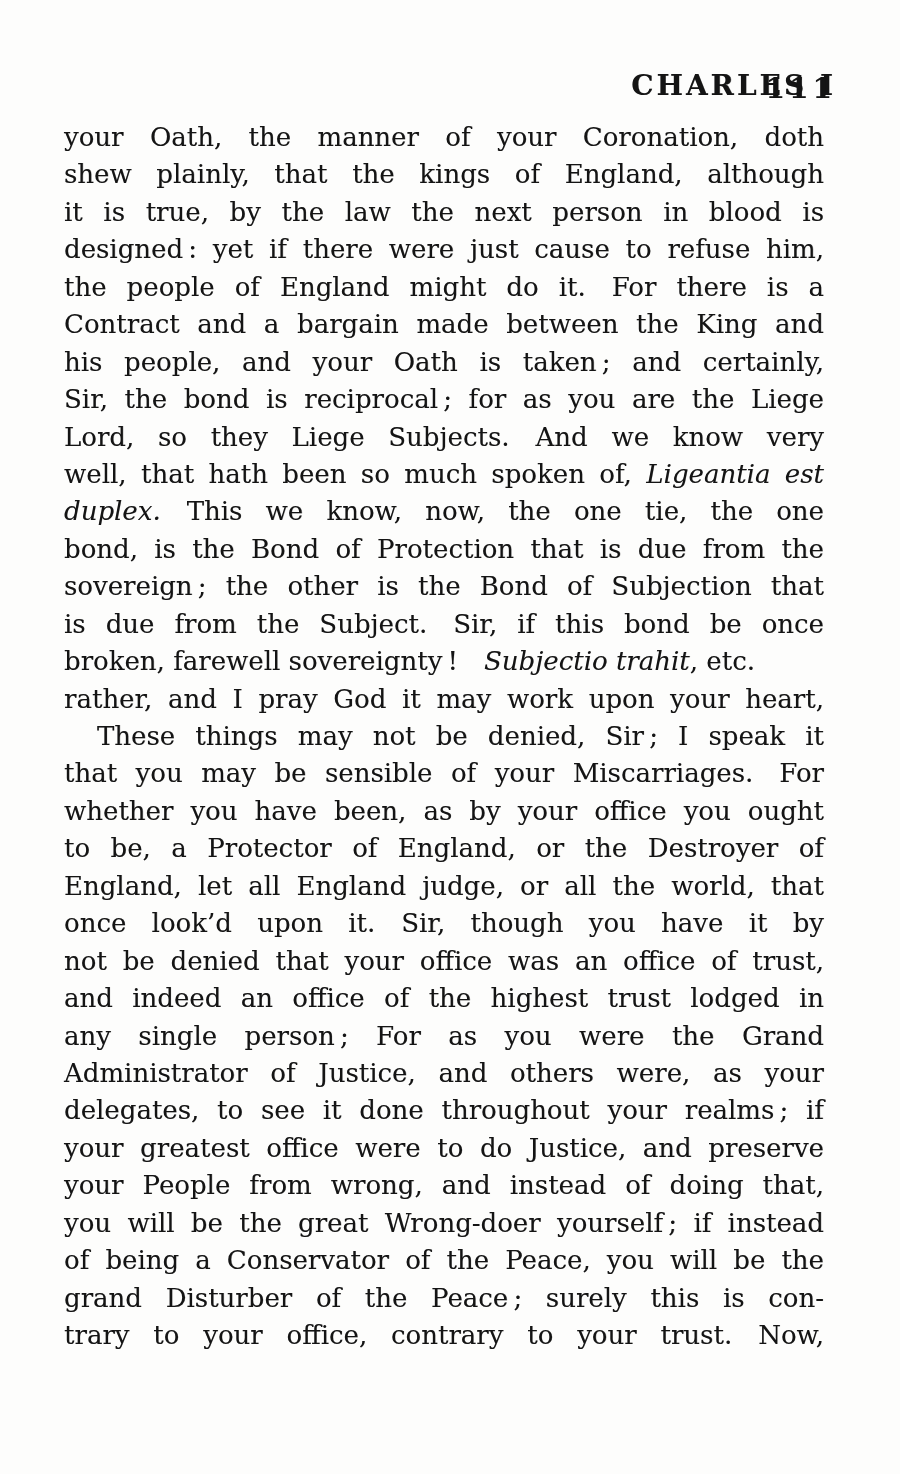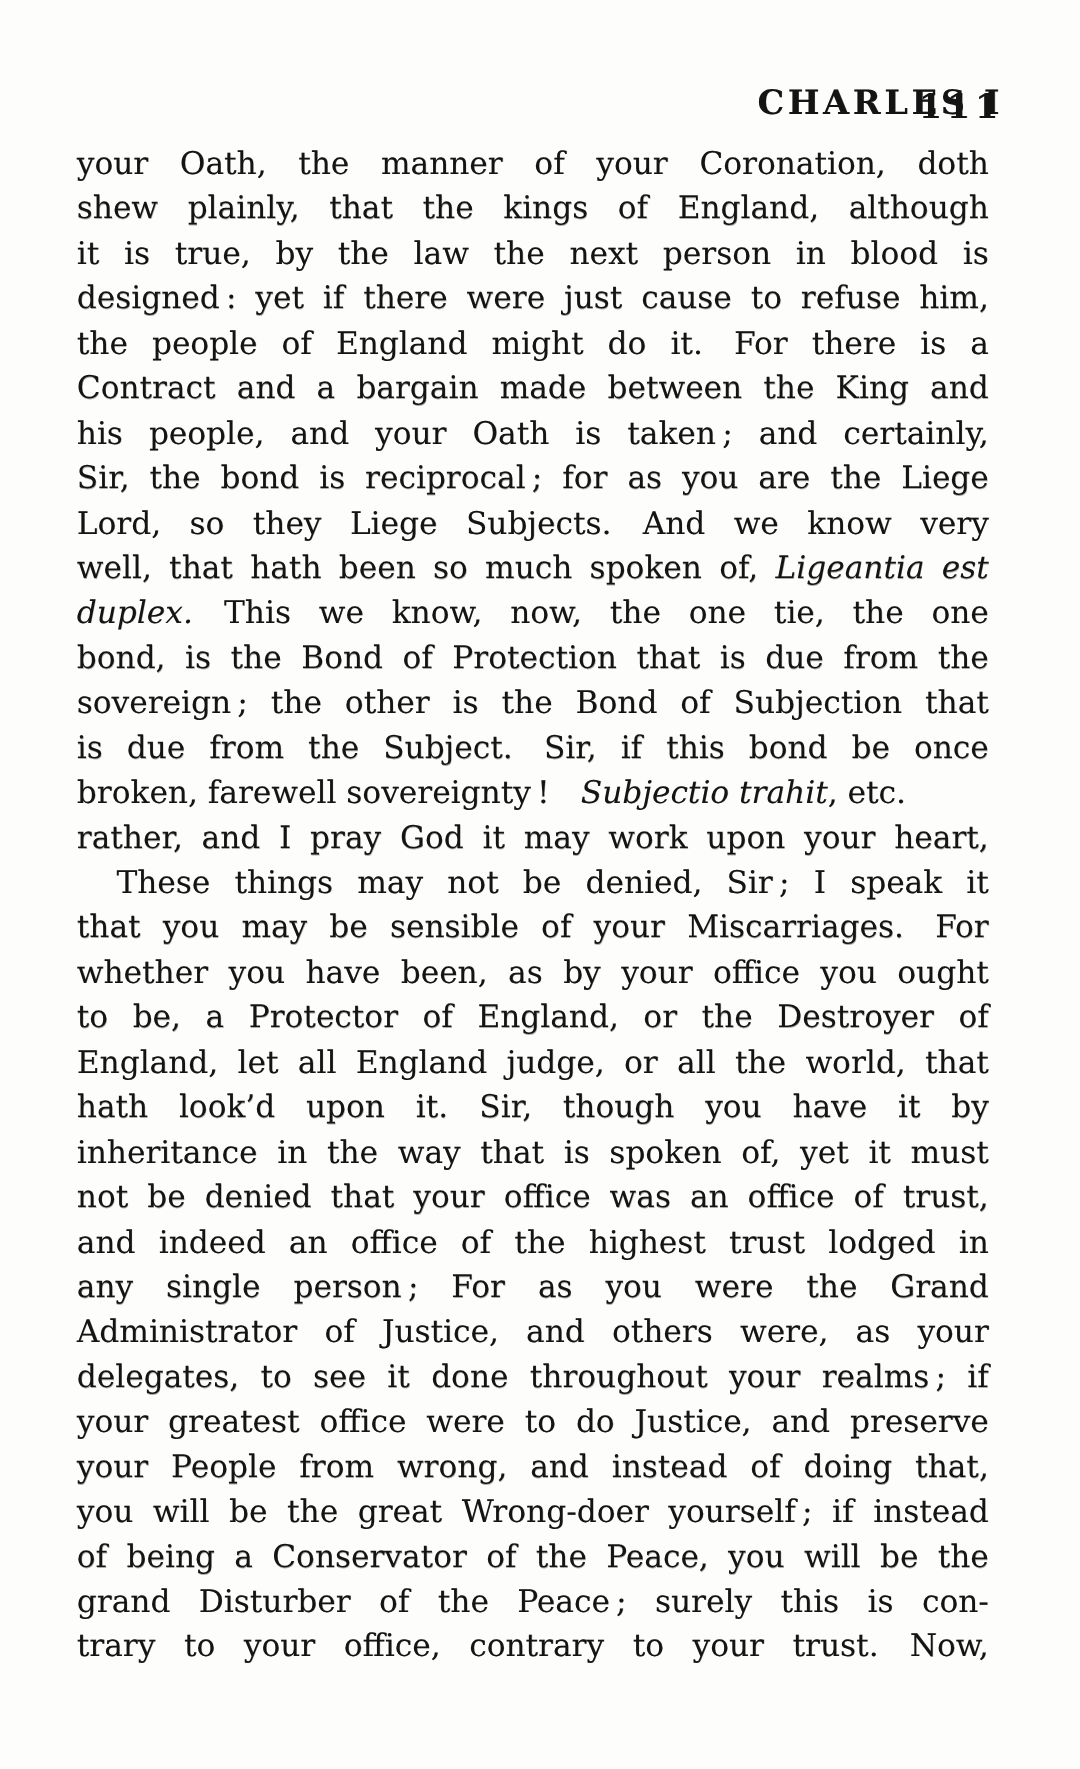--- a/index.html
+++ b/index.html
@@ -88,22 +88,21 @@
       <div class="line"><span>bond, is the Bond of Protection that is due from the</span></div>
       <div class="line"><span>sovereign ; the other is the Bond of Subjection that</span></div>
       <div class="line"><span>is due from the Subject. Sir, if this bond be once</span></div>
       <div class="line end"><span>broken, farewell sovereignty ! </span><span class="i">Subjectio trahit</span><span>, etc.</span></div>
       <div class="line"><span>rather, and I pray God it may work upon your heart,</span></div>
       <div class="line indent"><span>These things may not be denied, Sir ; I speak it</span></div>
       <div class="line"><span>that you may be sensible of your Miscarriages. For</span></div>
       <div class="line"><span>whether you have been, as by your office you ought</span></div>
       <div class="line"><span>to be, a Protector of England, or the Destroyer of</span></div>
       <div class="line"><span>England, let all England judge, or all the world, that</span></div>
-      <div class="line"><span>hath look’d upon it. Sir, though you have it by</span></div>
-      <div class="line"><span>inheritance in the way that is spoken of, yet it must</span></div>
+      <div class="line"><span>once look’d upon it. Sir, though you have it by</span></div>
       <div class="line"><span>not be denied that your office was an office of trust,</span></div>
       <div class="line"><span>and indeed an office of the highest trust lodged in</span></div>
       <div class="line"><span>any single person ; For as you were the Grand</span></div>
       <div class="line"><span>Administrator of Justice, and others were, as your</span></div>
       <div class="line"><span>delegates, to see it done throughout your realms ; if</span></div>
       <div class="line"><span>your greatest office were to do Justice, and preserve</span></div>
       <div class="line"><span>your People from wrong, and instead of doing that,</span></div>
       <div class="line"><span>you will be the great Wrong-doer yourself ; if instead</span></div>
       <div class="line"><span>of being a Conservator of the Peace, you will be the</span></div>
       <div class="line"><span>grand Disturber of the Peace ; surely this is con-</span></div>

